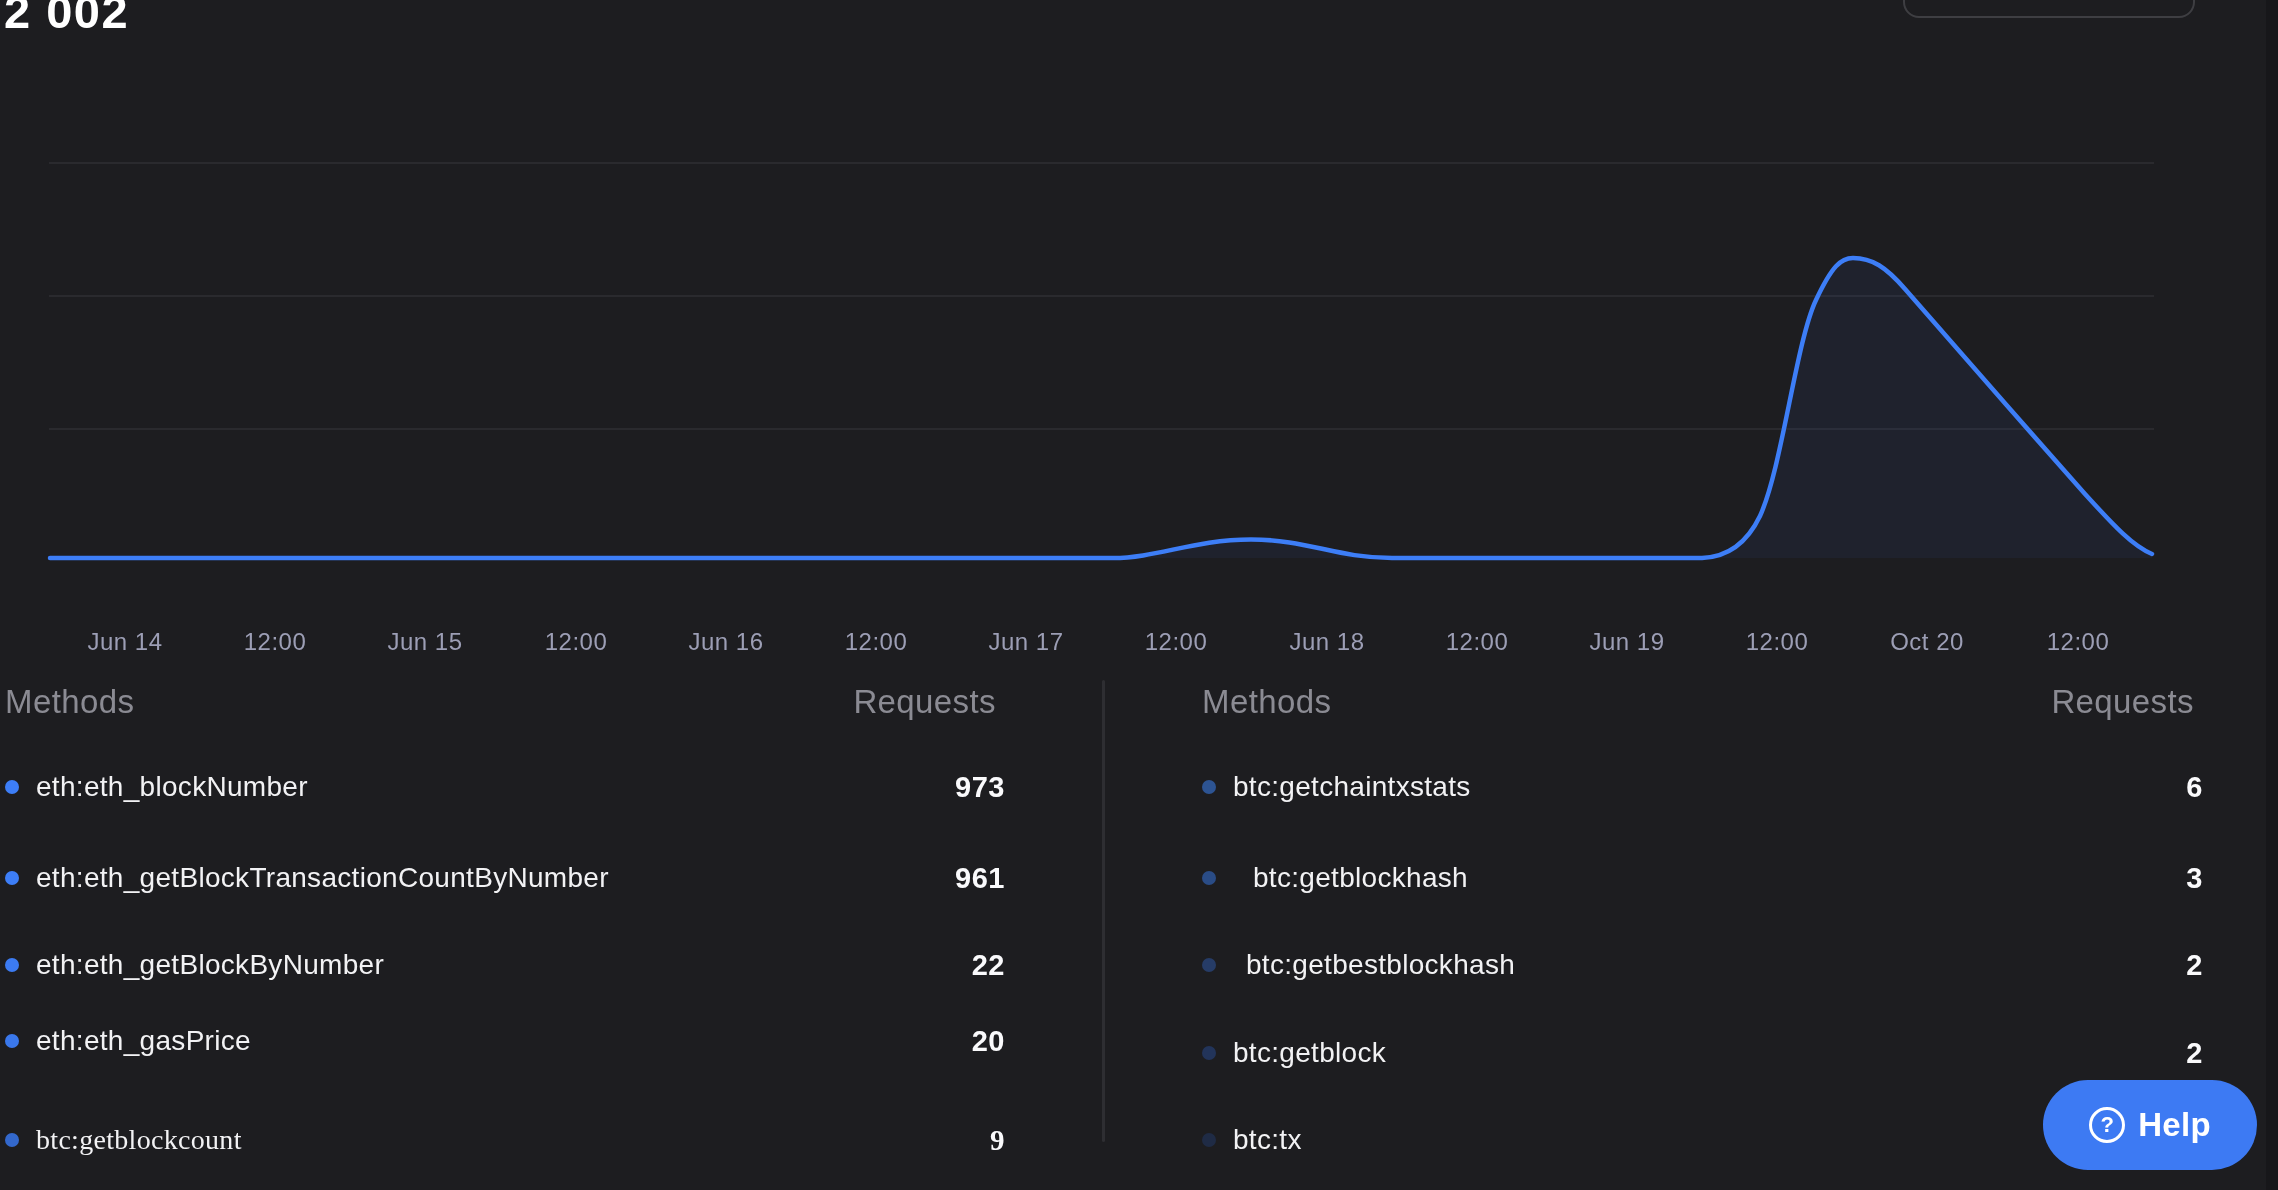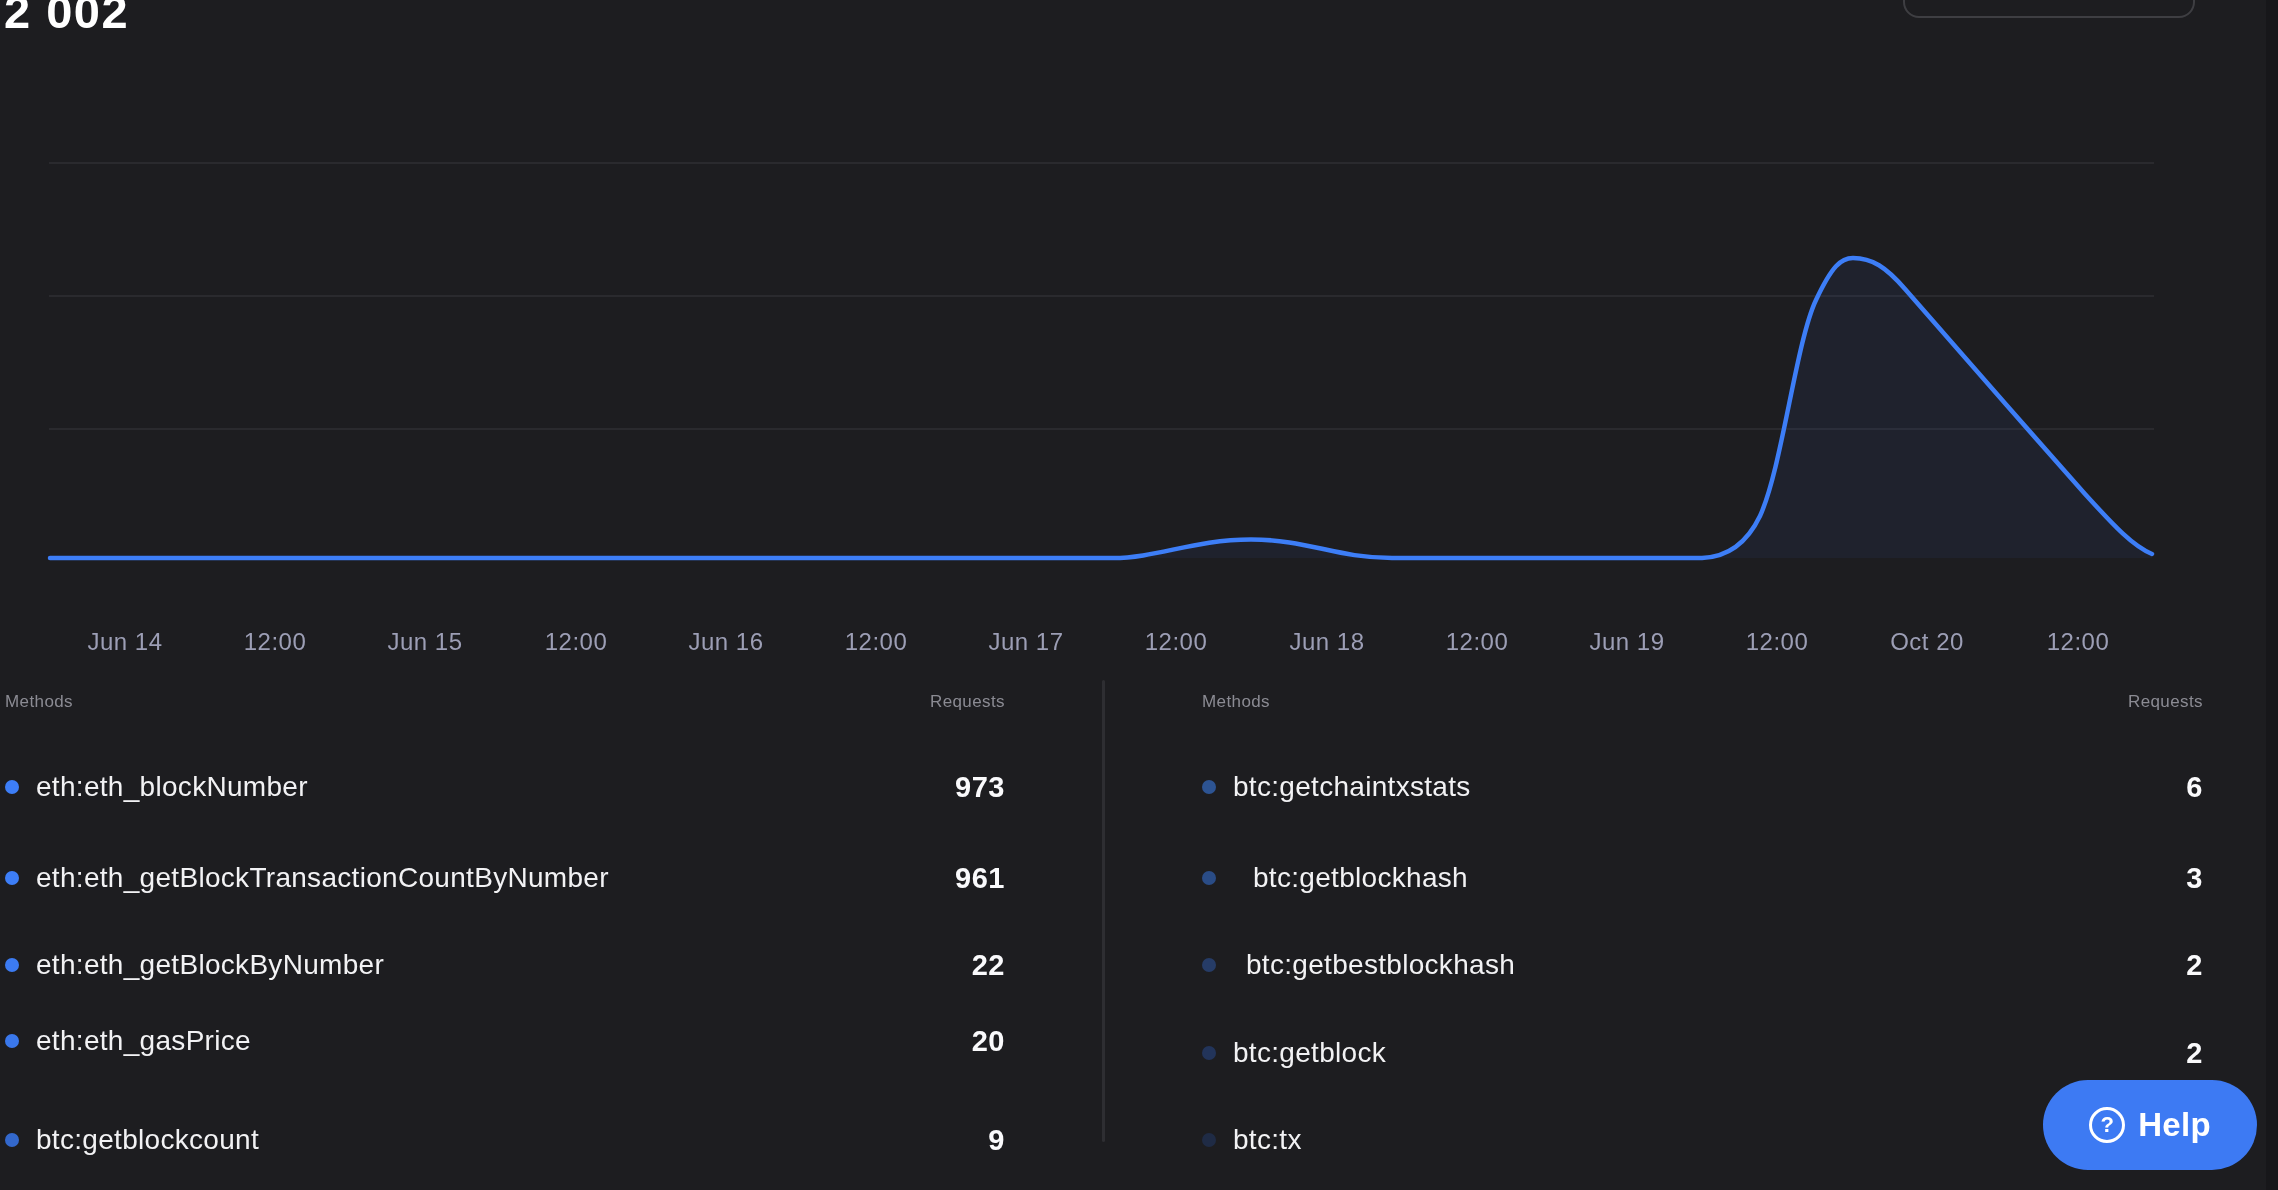--- a/index.html
+++ b/index.html
@@ -32,23 +32,23 @@
 
   .xaxis { position:absolute; left:0; top:612px; width:2278px; height:32px; }
   .xlabel {
     position:absolute; top:16px; transform:translateX(-50%);
     font-size:24px; color:#9c9eb5; letter-spacing:0.5px; white-space:nowrap;
   }
 
   
   .table { position:absolute; }
   .table-header {
-    position:absolute; left:0; right:0; top:0; height:36px;
+    position:absolute; left:0; right:9px; top:0; height:36px;
     display:flex; align-items:center;
-    font-size:17px; color:#8b8b93; letter-spacing:0.4px;text-align:center;
+    font-size:33px; color:#8b8b93; letter-spacing:0.4px;text-align:center;
   }
   .table-header .spacer { margin-left:auto; }
   .trow {
     position:absolute; left:0; right:0; height:42px;
     display:flex; align-items:center;
   }
   .dot {
     width:14px; height:14px; border-radius:50%;
     margin-right:17px; flex:0 0 auto;
   }
@@ -134,21 +134,21 @@
   <div class="trow" style="top:260px;">
     <span class="dot" style="background: rgb(60, 123, 242);"></span>
     <span class="method">eth:eth_getBlockByNumber</span>
     <span class="value">22</span>
   </div>
   <div class="trow" style="top:336px;">
     <span class="dot" style="background: rgb(58, 120, 236);"></span>
     <span class="method">eth:eth_gasPrice</span>
     <span class="value">20</span>
   </div>
-  <div class="trow" style="top:435px;">
+  <div class="trow" style="top:435px;font-family:Liberation Serif, serif;">
     <span class="dot" style="background: rgb(51, 104, 204);"></span>
     <span class="method">btc:getblockcount</span>
     <span class="value">9</span>
   </div>
 </div>
 
 <div class="divider"></div>
 
 <div class="table" style="left:1202px; top:684px; width:1001px; height:480px;">
   <div class="table-header">

